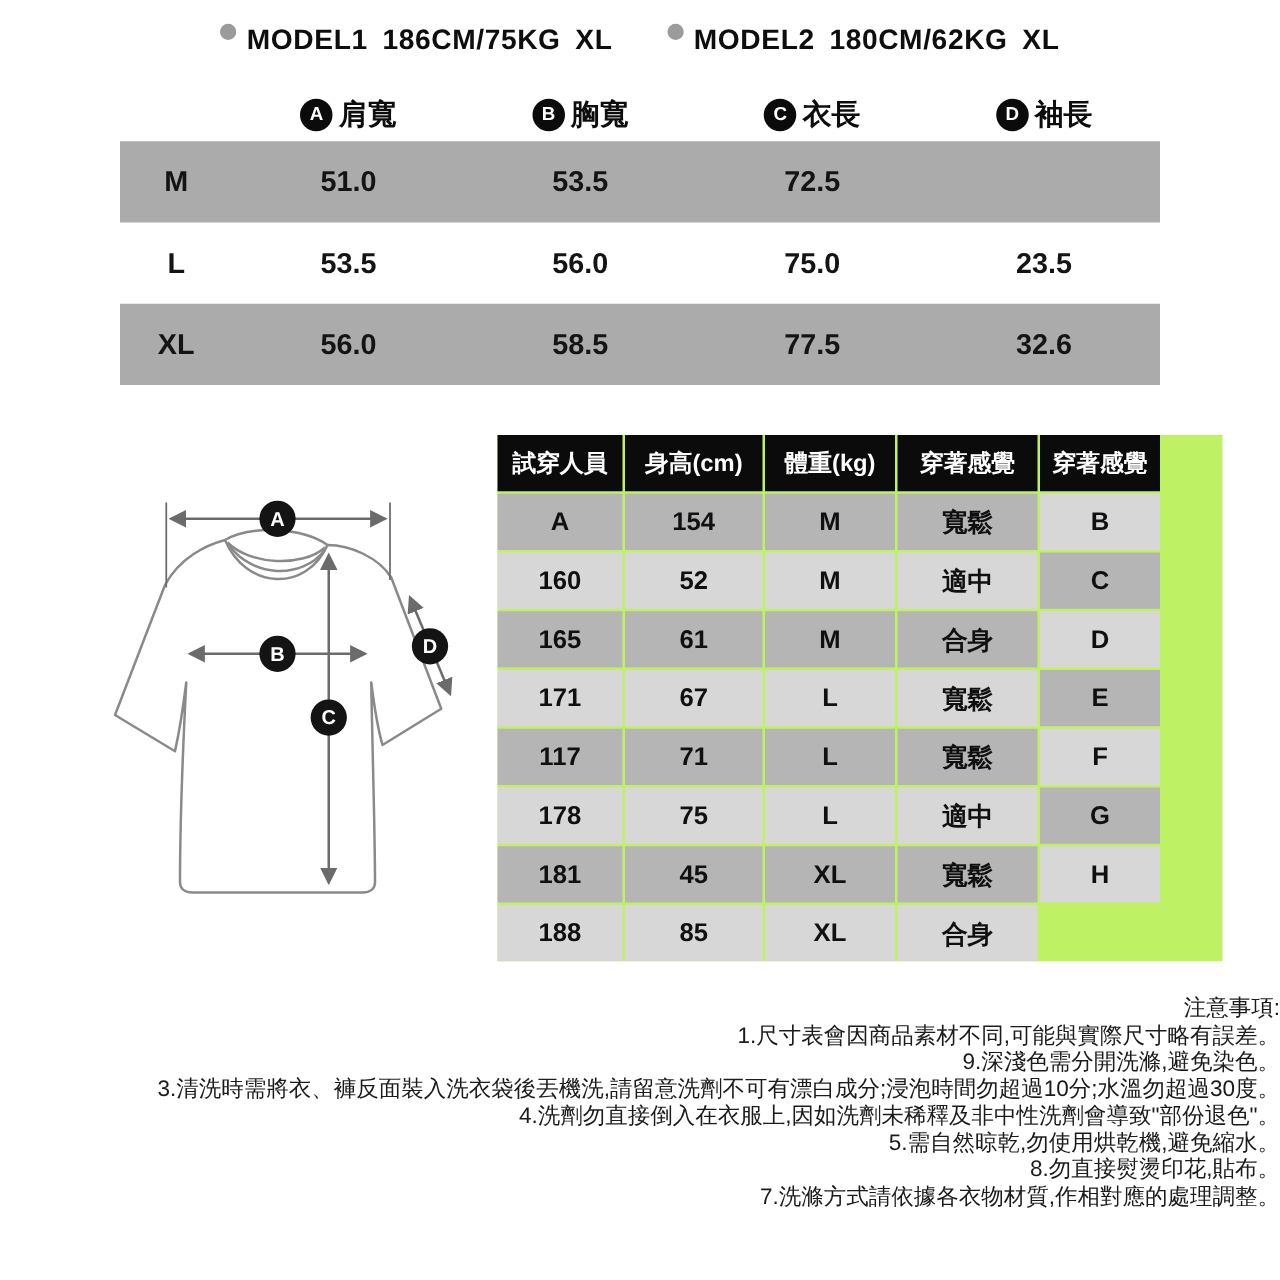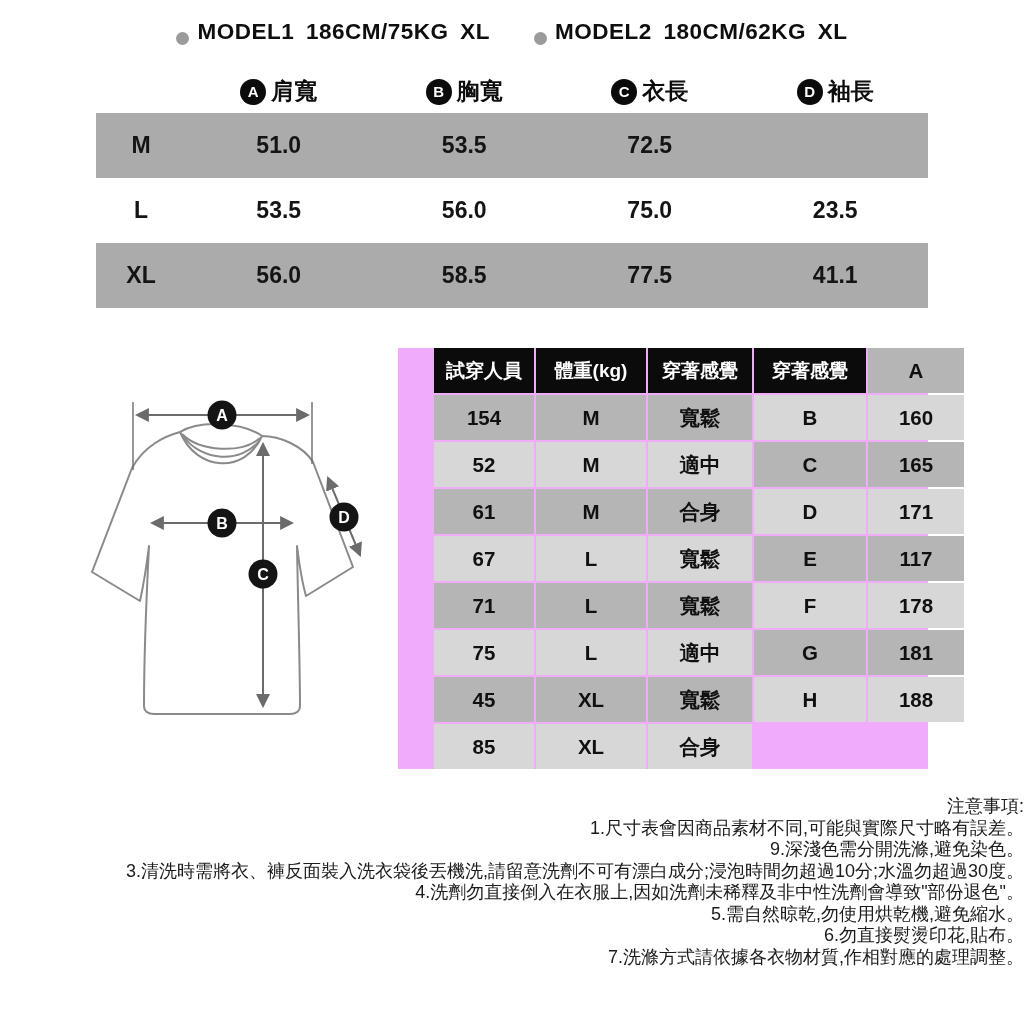--- a/index.html
+++ b/index.html
@@ -2,43 +2,43 @@
 <html style="--band-gray: #ABABAB; --row-dark: #B5B5B5; --row-light: #D7D7D7; --table-header-black: #0B0B0B; --bullet-gray: #9B9B9B; --diagram-line-gray: #8A8A8A; --arrow-gray: #6B6B6B;"><head>
 <meta charset="utf-8">
 <style>
   * { margin:0; padding:0; box-sizing:border-box; }
   html,body { background:#fff; }
   body { font-family:"Liberation Sans", sans-serif; }
   .page { position:relative; width:1024px; height:1024px; background:#fff; overflow:hidden; }
 
   
   .models { position:absolute; top:19px; left:0; width:100%; display:flex; justify-content:center; gap:44px; }
-  .model-item { display:flex; align-items:flex-end; gap:8px; font-weight:bold; font-size:22.5px;
+  .model-item { display:flex; align-items:flex-start; gap:8px; font-weight:bold; font-size:22.5px;
                 color:#0e0e0e; letter-spacing:.5px; word-spacing:5px; }
   .bullet { width:13px; height:13px; border-radius:50%; background:var(--bullet-gray,#9b9b9b); flex:none; }
 
   
   .size-table { position:absolute; left:96px; top:70px; width:832px; }
   .st-row { display:grid; grid-template-columns:90px 1fr 1fr 1fr 1fr; align-items:center; }
   .st-header { height:43px; }
   .st-header .hcell { display:flex; align-items:center; justify-content:center; gap:5px;
                       font-size:23px; font-weight:bold; color:#0d0d0d; }
   .badge { width:26px; height:26px; border-radius:50%; background:var(--table-header-black,#0b0b0b);
            color:#fff; display:inline-flex; align-items:center; justify-content:center;
            font-size:15px; font-weight:bold; flex:none; }
   .st-body { height:65px; font-size:23px; font-weight:bold; color:#141414; }
   .st-body.gray { background:var(--band-gray,#ababab); }
   .st-body > div { text-align:center; }
 
   
   .tee { position:absolute; left:70px; top:390px; }
 
   
-  .fit-table { position:absolute; left:398px; top:348px; width:530px; display:grid;
-               grid-template-columns:100px 110px 104px 112px 96px; gap:2px; background:#f0abfc;padding-left:36px; }
+  .fit-table { position:absolute; left:398px; top:348px; width:580px; display:grid;
+               grid-template-columns:100px 110px 104px 112px 96px; gap:2px; background:#bef264; }
   .fit-cell { height:45px; display:flex; align-items:center; justify-content:center; font-weight:bold; }
   .fit-head { background:var(--table-header-black,#0b0b0b); color:#fff; font-size:19px; }
   .fit-body { font-size:20.5px; color:#101010; }
   .row-dark  { background:var(--row-dark,#b5b5b5); }
   .row-light { background:var(--row-light,#d7d7d7); }
 
   
   .notes { position:absolute; left:88px; top:796px; width:936px; font-size:18px;
            line-height:21.5px; color:#1b1b1b;text-align:right; }
   .notes div { white-space:nowrap; }
@@ -91,21 +91,21 @@
           <div>53.5</div>
           <div>56.0</div>
           <div>75.0</div>
           <div>23.5</div>
         </div>
         <div class="st-row st-body gray">
           <div>XL</div>
           <div>56.0</div>
           <div>58.5</div>
           <div>77.5</div>
-          <div>41.1</div>
+          <div>32.6</div>
         </div>
       </div>
   </div>
 
   <svg class="tee" width="320" height="350" viewBox="0 0 320 350">
     <defs>
       <marker id="ah" markerWidth="7" markerHeight="7" viewBox="0 0 10 10" refX="8.5" refY="5" orient="auto-start-reverse">
         <path d="M0 0 L10 5 L0 10 Z" fill="#6b6b6b"></path>
       </marker>
     </defs>
@@ -134,20 +134,21 @@
       <circle cx="274" cy="127" r="14.5" fill="#141414"></circle>
       <text x="152" y="30.5" fill="#fff">A</text>
       <text x="152" y="138.5" fill="#fff">B</text>
       <text x="193" y="189.5" fill="#fff">C</text>
       <text x="274" y="132.5" fill="#fff">D</text>
     </g>
   </svg>
 
   <div class="fit-table">
       <div class="fit-cell fit-head">試穿人員</div>
+      <div class="fit-cell fit-head">身高(cm)</div>
       <div class="fit-cell fit-head">體重(kg)</div>
       <div class="fit-cell fit-head">穿著感覺</div>
       <div class="fit-cell fit-head">穿著感覺</div>
       <div class="fit-cell fit-body row-dark">A</div>
       <div class="fit-cell fit-body row-dark">154</div>
       <div class="fit-cell fit-body row-dark">M</div>
       <div class="fit-cell fit-body row-dark">寬鬆</div>
       <div class="fit-cell fit-body row-light">B</div>
       <div class="fit-cell fit-body row-light">160</div>
       <div class="fit-cell fit-body row-light">52</div>
@@ -186,18 +187,18 @@
     </div>
 
   <div class="notes">
     <div>注意事項:</div>
     <div>
         <div class="note">1.尺寸表會因商品素材不同,可能與實際尺寸略有誤差。</div>
         <div class="note">9.深淺色需分開洗滌,避免染色。</div>
         <div class="note">3.清洗時需將衣、褲反面裝入洗衣袋後丟機洗,請留意洗劑不可有漂白成分;浸泡時間勿超過10分;水溫勿超過30度。</div>
         <div class="note">4.洗劑勿直接倒入在衣服上,因如洗劑未稀釋及非中性洗劑會導致"部份退色"。</div>
         <div class="note">5.需自然晾乾,勿使用烘乾機,避免縮水。</div>
-        <div class="note">6.勿直接熨燙印花,貼布。</div>
+        <div class="note">8.勿直接熨燙印花,貼布。</div>
         <div class="note">7.洗滌方式請依據各衣物材質,作相對應的處理調整。</div>
       </div>
   </div>
 
 </div>
 
 </body></html>

